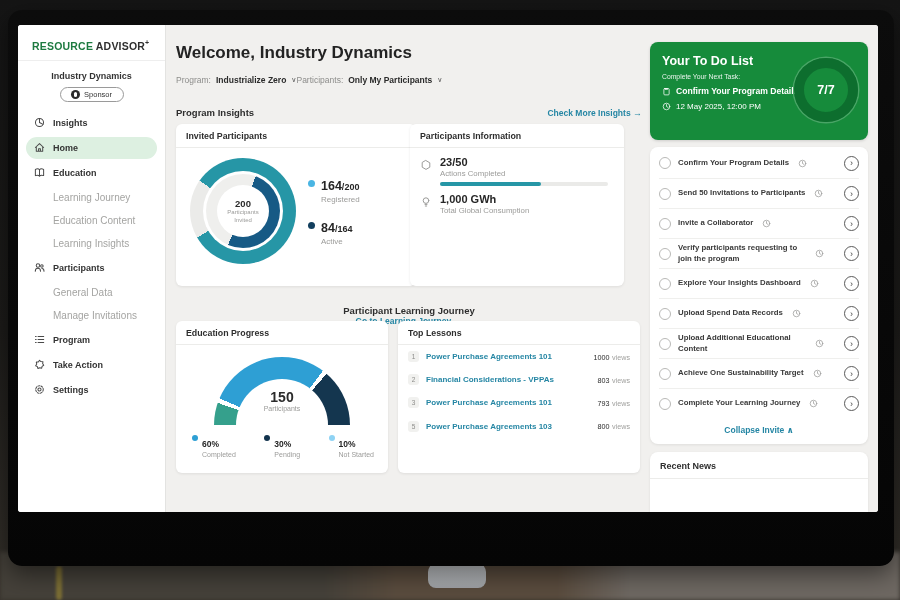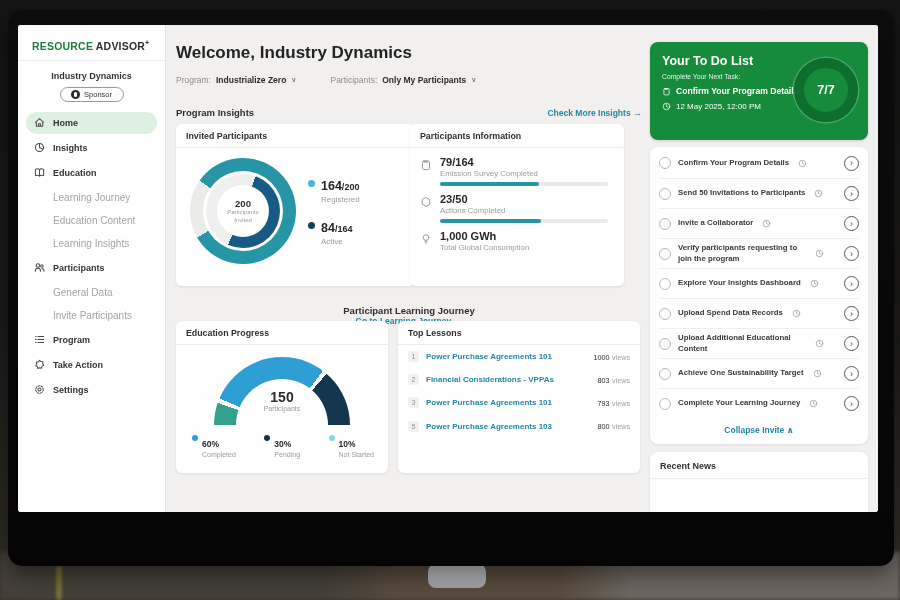--- a/index.html
+++ b/index.html
@@ -28,21 +28,21 @@
   .sponsor span.txt { font-size:7.5px; color:#333; }
   .nav { margin-top:2px; }
   .nav-item { display:flex; align-items:center; gap:8px; height:22px; margin:3px 8px; padding:0 8px; border-radius:12px; font-size:9px; font-weight:bold; color:#333; cursor:pointer; }
   .nav-item.active { background:#ddf0e1; }
   .nav-item svg { flex:0 0 auto; }
   .nav-sub { height:21px; margin:2px 8px; padding:0 8px 0 27px; display:flex; align-items:center; font-size:10px; color:#a4a4a2; cursor:pointer; }
 
   
   .main { position:absolute; left:148px; right:0; top:0; bottom:0; background:#f1f0ee; }
   .welcome { position:absolute; left:10px; top:18px; font-size:17px; font-weight:bold; color:#232323; }
-  .filters { position:absolute; left:10px; top:50px; display:flex; gap:34px; align-items:center; }
+  .filters { position:absolute; left:10px; top:50px; display:flex; align-items:center; }
   .filter { display:flex; gap:5px; align-items:center; font-size:8.5px; }
   .filter .lab { color:#8d8d8b; }
   .filter .val { color:#2b2b2b; font-weight:bold; }
   .filter .chev { color:#555; font-size:7px; }
 
   .sec-head { position:absolute; display:flex; justify-content:space-between; align-items:center; width:466px; left:10px; }
   .sec-head.h1 { top:82px; } .sec-head.h2 { top:280px;flex-direction:column; }
   .sec-title { font-size:9.5px; font-weight:bold; color:#2e2e2e; }
   .sec-link { font-size:8.5px; font-weight:bold; color:#2586a4; cursor:pointer; }
   .sec-link .arr { font-size:9px; }
@@ -138,32 +138,32 @@
 <div class="screen">
 
   <div class="sidebar">
     <div class="logo"><span class="g">RESOURCE</span><span class="d"> ADVISOR</span><sup>+</sup></div>
     <div class="org">Industry Dynamics</div>
     <div class="sponsor">
       <span class="dot"></span>
       <span class="txt">Sponsor</span>
     </div>
     <div class="nav">
-      <div class="nav-item active">
-        <svg class="ic-g" width="11" height="11" viewBox="0 0 12 12">
-              <path d="M1.5 6 6 1.8 10.5 6 M2.5 5.2 V10.2 H9.5 V5.2 M5 10 V7.4 H7 V10"></path>
-            </svg>
-        <span>Home</span>
-      </div>
       <div class="nav-item">
         <svg class="ic-g" width="11" height="11" viewBox="0 0 12 12">
               <circle cx="6" cy="6" r="4.4"></circle>
               <path d="M6 6 V1.6 M6 6 L9.8 8"></path>
             </svg>
         <span>Insights</span>
+      </div>
+      <div class="nav-item active">
+        <svg class="ic-g" width="11" height="11" viewBox="0 0 12 12">
+              <path d="M1.5 6 6 1.8 10.5 6 M2.5 5.2 V10.2 H9.5 V5.2 M5 10 V7.4 H7 V10"></path>
+            </svg>
+        <span>Home</span>
       </div>
       <div class="nav-item">
         <svg class="ic-g" width="11" height="11" viewBox="0 0 12 12">
               <path d="M1.5 2.6 C3.4 1.7 5.2 2 6 3 C6.8 2 8.6 1.7 10.5 2.6 V9.4 C8.6 8.8 6.8 9.1 6 10 C5.2 9.1 3.4 8.8 1.5 9.4 Z M6 3 V10"></path>
             </svg>
         <span>Education</span>
       </div>
       <div class="nav-sub">
             <span>Learning Journey</span>
           </div>
@@ -178,21 +178,21 @@
               <circle cx="4.3" cy="3.8" r="1.9"></circle>
               <circle cx="8.6" cy="4.4" r="1.4"></circle>
               <path d="M1.4 10 C1.4 7.8 2.8 6.8 4.3 6.8 C5.8 6.8 7.1 7.8 7.1 10 M8.6 7 C9.9 7 10.9 8.1 10.9 10"></path>
             </svg>
         <span>Participants</span>
       </div>
       <div class="nav-sub">
             <span>General Data</span>
           </div>
       <div class="nav-sub">
-            <span>Invite Participants</span>
+            <span>Manage Invitations</span>
           </div>
       <div class="nav-item">
         <svg class="ic-g" width="11" height="11" viewBox="0 0 12 12">
               <path d="M4.4 2.6 H10.6 M4.4 6 H10.6 M4.4 9.4 H10.6 M1.6 2.6 H2.4 M1.6 6 H2.4 M1.6 9.4 H2.4"></path>
             </svg>
         <span>Program</span>
       </div>
       <div class="nav-item">
         <svg class="ic-g" width="11" height="11" viewBox="0 0 12 12">
               <path d="M6 1.4 L7.6 2.8 L9.8 2.9 L9.4 5 L10.6 6.8 L8.8 8 L8.4 10.1 L6.3 9.5 L4.3 10.4 L3.7 8.3 L1.8 7.3 L3 5.5 L2.5 3.4 L4.7 3.2 Z"></path>
@@ -253,33 +253,20 @@
           </div>
         </div>
       </div>
     </div>
 
     <div class="card card-info">
       <div class="card-title">Participants Information</div>
       <div class="info-body">
         <div class="info-row">
           <svg class="ic-gray ic" width="12" height="12" viewBox="0 0 12 12">
-                <rect x="2.5" y="2" width="7" height="8.5" rx="1.2"></rect>
-                <path d="M4.5 2 H7.5 V3.2 H4.5 Z"></path>
-              </svg>
-          <div class="stat">
-            <div class="v">79/164</div>
-            <div class="l">Emission Survey Completed</div>
-            <div class="bar">
-                  <div class="fill" style="width: 59%;"></div>
-                </div>
-          </div>
-        </div>
-        <div class="info-row">
-          <svg class="ic-gray ic" width="12" height="12" viewBox="0 0 12 12">
                 <path d="M6 1.6 L9.8 3.8 V8.2 L6 10.4 L2.2 8.2 V3.8 Z"></path>
               </svg>
           <div class="stat">
             <div class="v">23/50</div>
             <div class="l">Actions Completed</div>
             <div class="bar">
                   <div class="fill" style="width: 60%;"></div>
                 </div>
           </div>
         </div>

